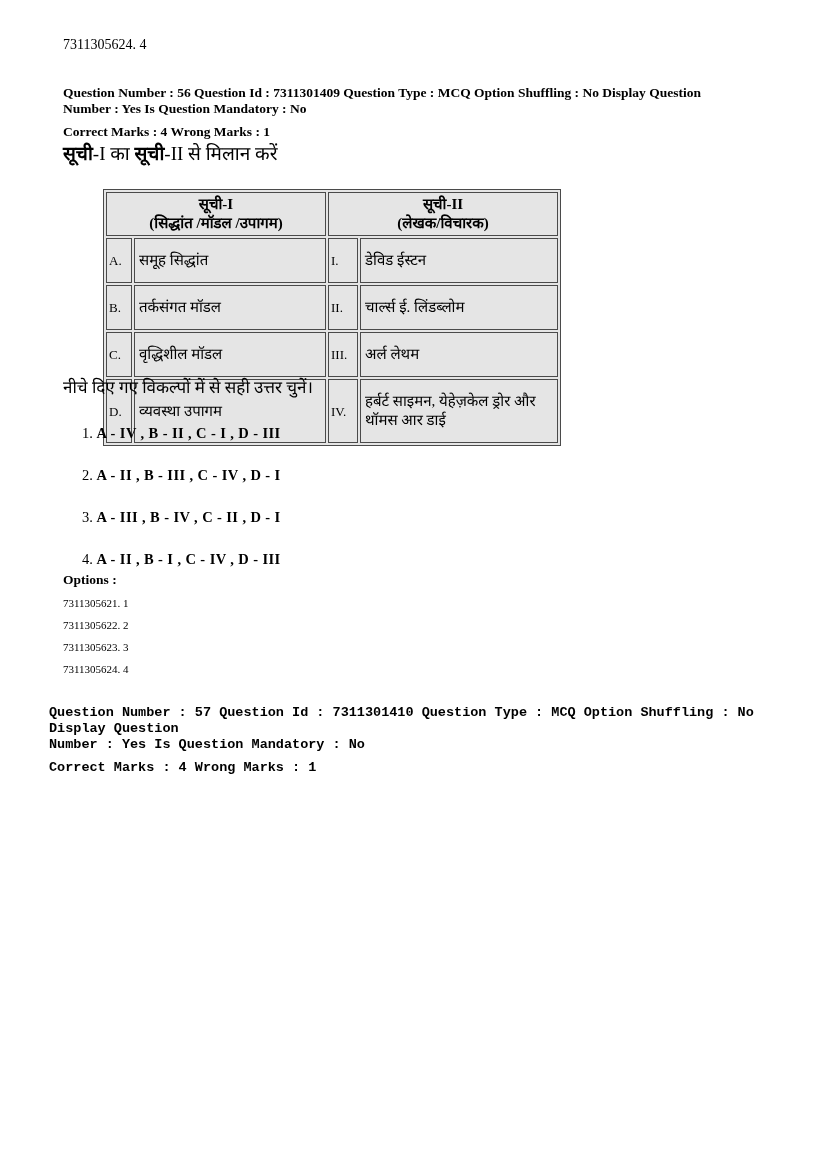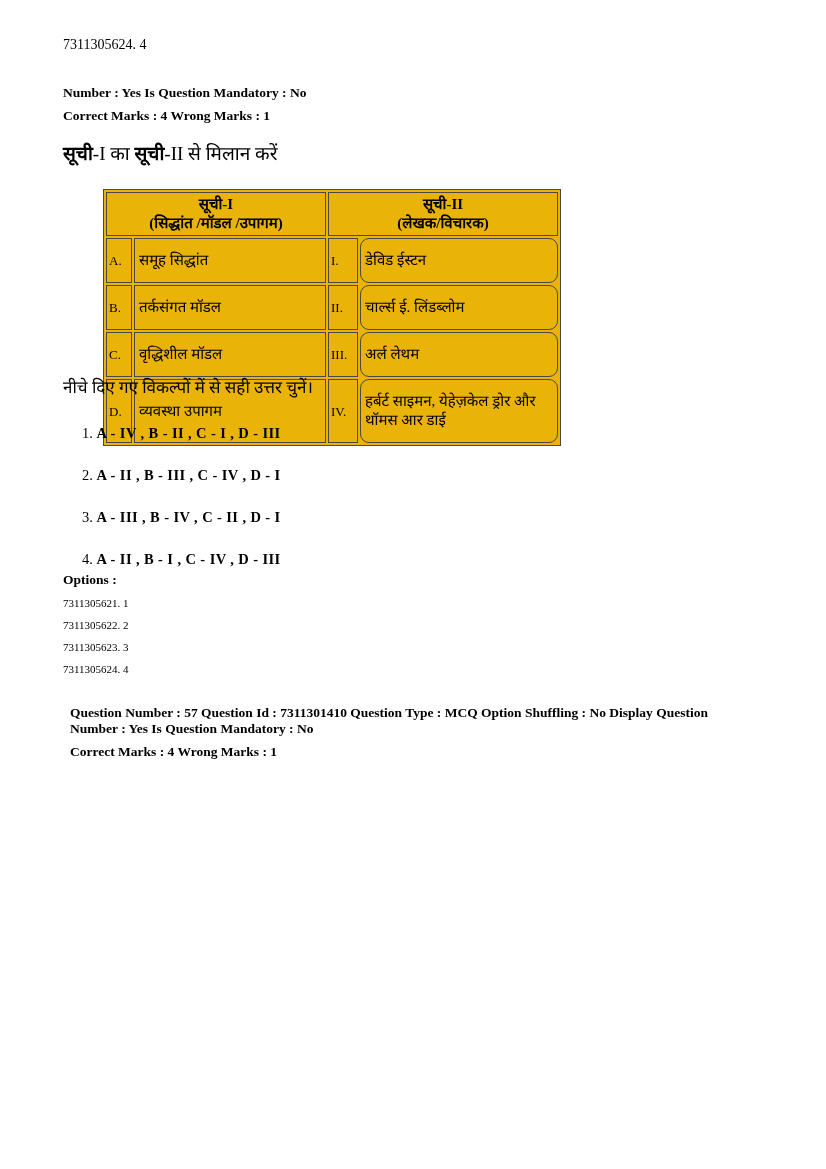--- a/index.html
+++ b/index.html
@@ -3,41 +3,42 @@
 <meta charset="utf-8">
 <style>
   html,body{margin:0;padding:0;background:#ffffff;}
   body{width:826px;height:1169px;position:relative;font-family:"Liberation Serif",serif;color:#000;}
   .abs{position:absolute;}
   .small{font-size:14px;line-height:18px;}
   .meta{font-weight:bold;font-size:13.5px;line-height:16px;width:710px;}
   .meta .marks{margin-top:7px;}
   .hindi-head{font-size:19px;line-height:22px;}
   .hindi-head b{font-weight:bold;text-align:right;}
-  .match-table{border-collapse:separate;border-spacing:2px;border:1px solid #4a4a4a;background:#eab308;}
+  .match-table{border-collapse:separate;border-spacing:2px;border:1px solid #4a4a4a;background:#e5e5e5;}
   .match-table td{border:1px solid #4a4a4a;padding:12px 4px;font-size:15px;line-height:19px;vertical-align:middle;}
   .match-table td.hdr{text-align:center;font-weight:bold;font-size:15px;line-height:19px;padding:2px 4px;}
   .match-table td.lbl{font-size:13px;padding:0 2px;text-align:left;}
   .col-l-lbl{width:20px;}
   .col-l-txt{width:182px;}
   .col-r-lbl{width:24px;}
-  .col-r-txt{width:188px;border-radius:9px;}
+  .col-r-txt{width:188px;}
   .instruction{font-size:17px;line-height:21px;}
   .opt-line{font-size:14.5px;line-height:18px;text-align:right;}
   .opt-line .num{font-weight:normal;}
   .opt-line .txt{font-weight:bold;letter-spacing:0.4px;}
   .options-label{font-weight:bold;font-size:13.5px;}
   .opt-id{font-size:11px;line-height:22px;}
 </style>
 </head>
 <body>
 
 <div class="abs small" style="left:63px;top:36px;">7311305624. 4</div>
 
 <div class="abs meta" style="left:63px;top:85px;">
+  <div>Question Number : 56 Question Id : 7311301409 Question Type : MCQ Option Shuffling : No Display Question</div>
   <div>Number : Yes Is Question Mandatory : No</div>
   <div class="marks">Correct Marks : 4 Wrong Marks : 1</div>
 </div>
 
 <div class="abs hindi-head" style="left:63px;top:143px;">
   <b>सूची</b><span>-I का </span><b>सूची</b><span>-II से मिलान करें</span>
 </div>
 
 <table class="abs match-table" style="left:103px;top:189px;">
   <tbody>
@@ -98,17 +99,17 @@
 </div>
 
 <div class="abs options-label" style="left:63px;top:572px;">Options :</div>
 <div class="abs" style="left:63px;top:592px;">
   <div class="opt-id">7311305621. 1</div>
   <div class="opt-id">7311305622. 2</div>
   <div class="opt-id">7311305623. 3</div>
   <div class="opt-id">7311305624. 4</div>
 </div>
 
-<div class="abs meta" style="left:70px;top:705px;">
+<div class="abs meta" style="left:49px;top:705px;font-family:Liberation Mono, monospace;">
   <div>Question Number : 57 Question Id : 7311301410 Question Type : MCQ Option Shuffling : No Display Question</div>
   <div>Number : Yes Is Question Mandatory : No</div>
   <div class="marks">Correct Marks : 4 Wrong Marks : 1</div>
 </div>
 
 </body></html>

